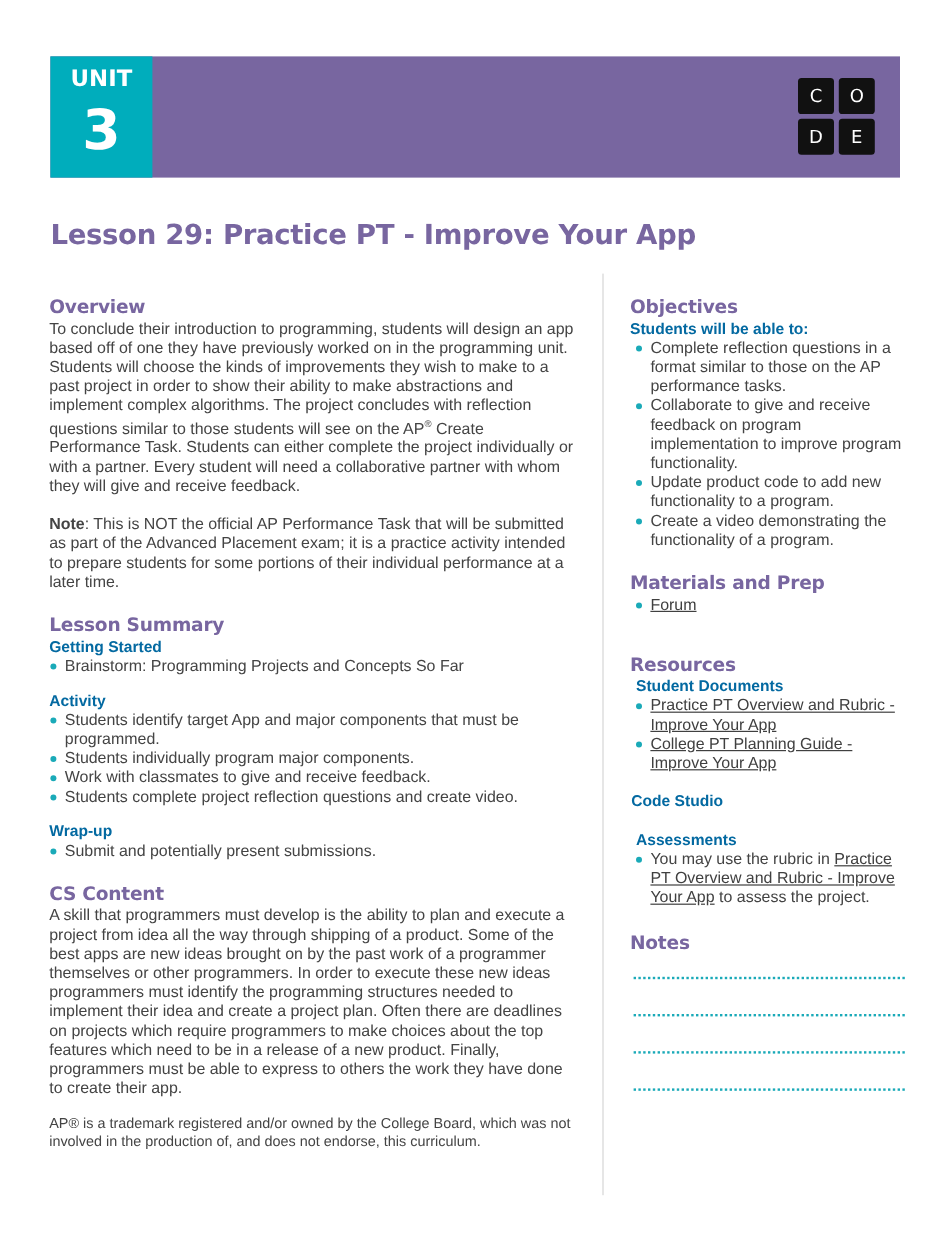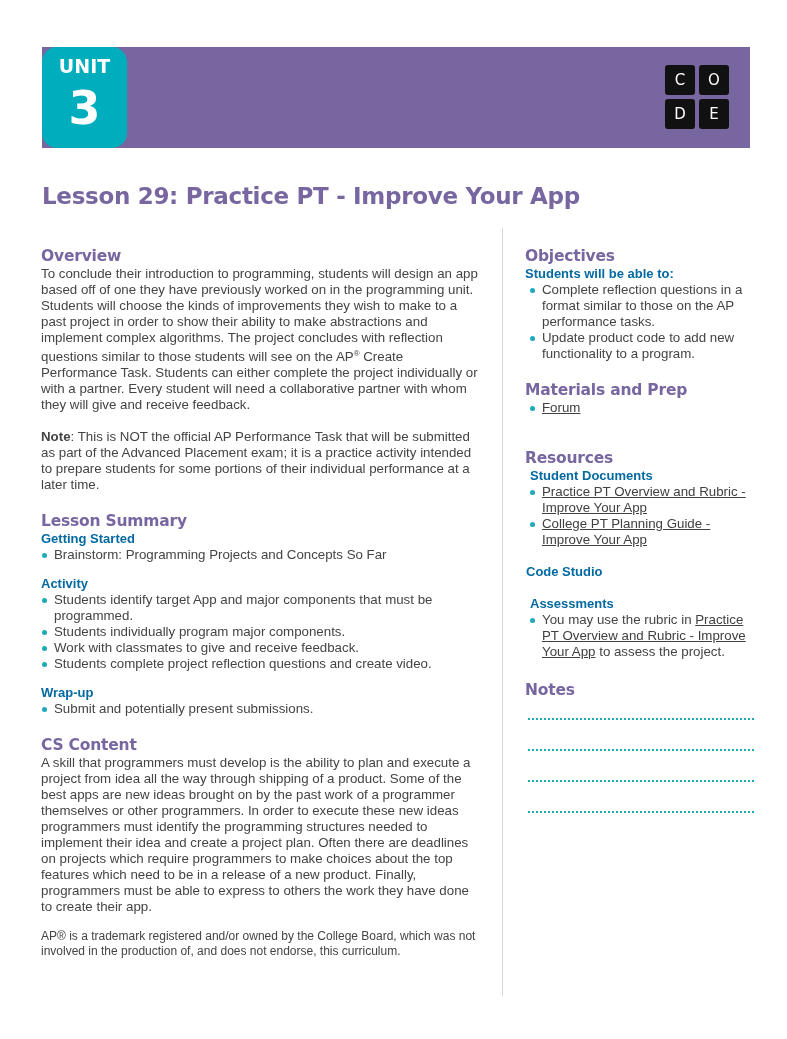--- a/index.html
+++ b/index.html
@@ -1,21 +1,21 @@
 <!DOCTYPE html>
 <html><head>
 <meta charset="utf-8">
 <style>
   html, body { margin: 0; padding: 0; background: #ffffff; }
   body { width: 787px; height: 1039px; position: relative; overflow: hidden;
          font-family: "Liberation Sans", sans-serif; color: #444444; }
 
   .banner { position: absolute; left: 42px; top: 47px; width: 708px; height: 101px; background: #7866a0; }
   .unit-box { position: absolute; left: 0; top: 0; width: 85px; height: 101px; background: #00adbc; color: #fff;
-              text-align: center; font-family: "DejaVu Sans", sans-serif; font-weight: bold; border-radius: 15px; }
+              text-align: center; font-family: "DejaVu Sans", sans-serif; font-weight: bold; }
   .unit-label { position: absolute; left: 0; right: 0; top: 8px; font-size: 19px; letter-spacing: 0px; }
   .unit-num { position: absolute; left: 0; right: 0; top: 33px; font-size: 46px; line-height: 56px; }
   .logo { position: absolute; left: 623px; top: 18px; width: 64px; height: 64px; }
   .logo .tile { position: absolute; width: 30px; height: 30px; background: #111; border-radius: 3px;
                 color: #fff; font-family: "DejaVu Sans", sans-serif; font-size: 15px; line-height: 30px; text-align: center; }
 
   .page-title { position: absolute; left: 42px; top: 183px; font-family: "DejaVu Sans", sans-serif; font-weight: bold;
                 font-size: 23px; color: #7866a0; letter-spacing: -0.3px; }
 
   .divider { position: absolute; left: 502px; top: 228px; width: 1px; height: 768px; background: #d6d6d6; }
@@ -83,21 +83,23 @@
   <h2 style="margin-top:18px">CS Content</h2>
   <p style="padding-right:10px">A skill that programmers must develop is the ability to plan and execute a project from idea all the way through shipping of a product. Some of the best apps are new ideas brought on by the past work of a programmer themselves or other programmers.  In order to execute these new ideas programmers must identify the programming structures needed to implement their idea and create a project plan. Often there are deadlines on projects which require programmers to make choices about the top features which need to be in a release of a new product. Finally, programmers must be able to express to others the work they have done to create their app.</p>
   <p class="italic" style="margin-top:14px">AP® is a trademark registered and/or owned by the College Board, which was not involved in the production of, and does not endorse, this curriculum.</p>
 </div>
 
 <div class="col-right">
   <h2>Objectives</h2>
   <div class="sub">Students will be able to:</div>
   <ul>
     <li>Complete reflection questions in a format similar to those on the AP performance tasks.</li>
+    <li>Collaborate to give and receive feedback on program implementation to improve program functionality.</li>
     <li>Update product code to add new functionality to a program.</li>
+    <li>Create a video demonstrating the functionality of a program.</li>
   </ul>
 
   <h2 style="margin-top:18px">Materials and Prep</h2>
   <ul>
     <li><a>Forum</a></li>
   </ul>
 
   <h2 style="margin-top:32px">Resources</h2>
   <div class="sub" style="padding-left:5px">Student Documents</div>
   <ul>

